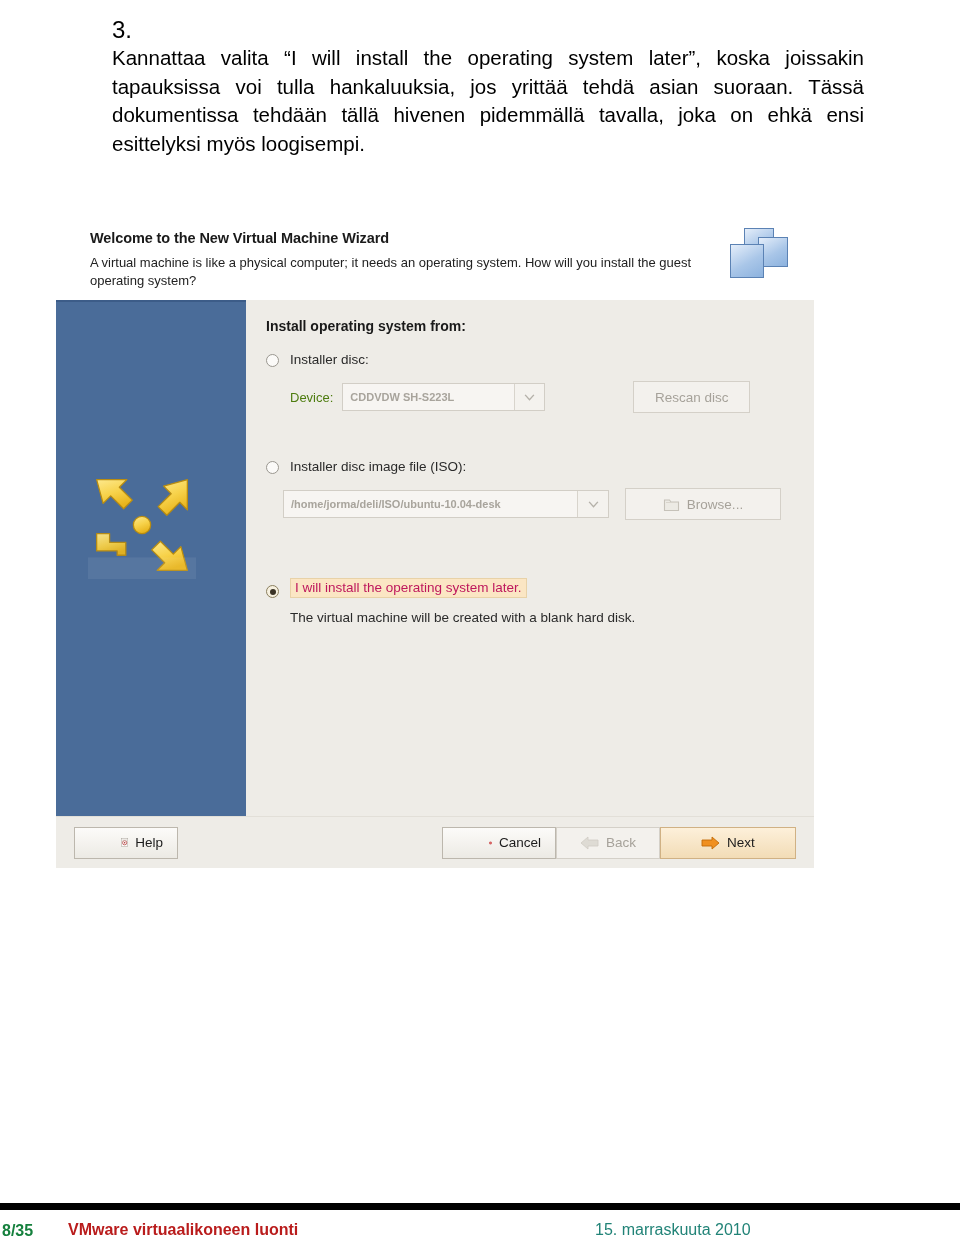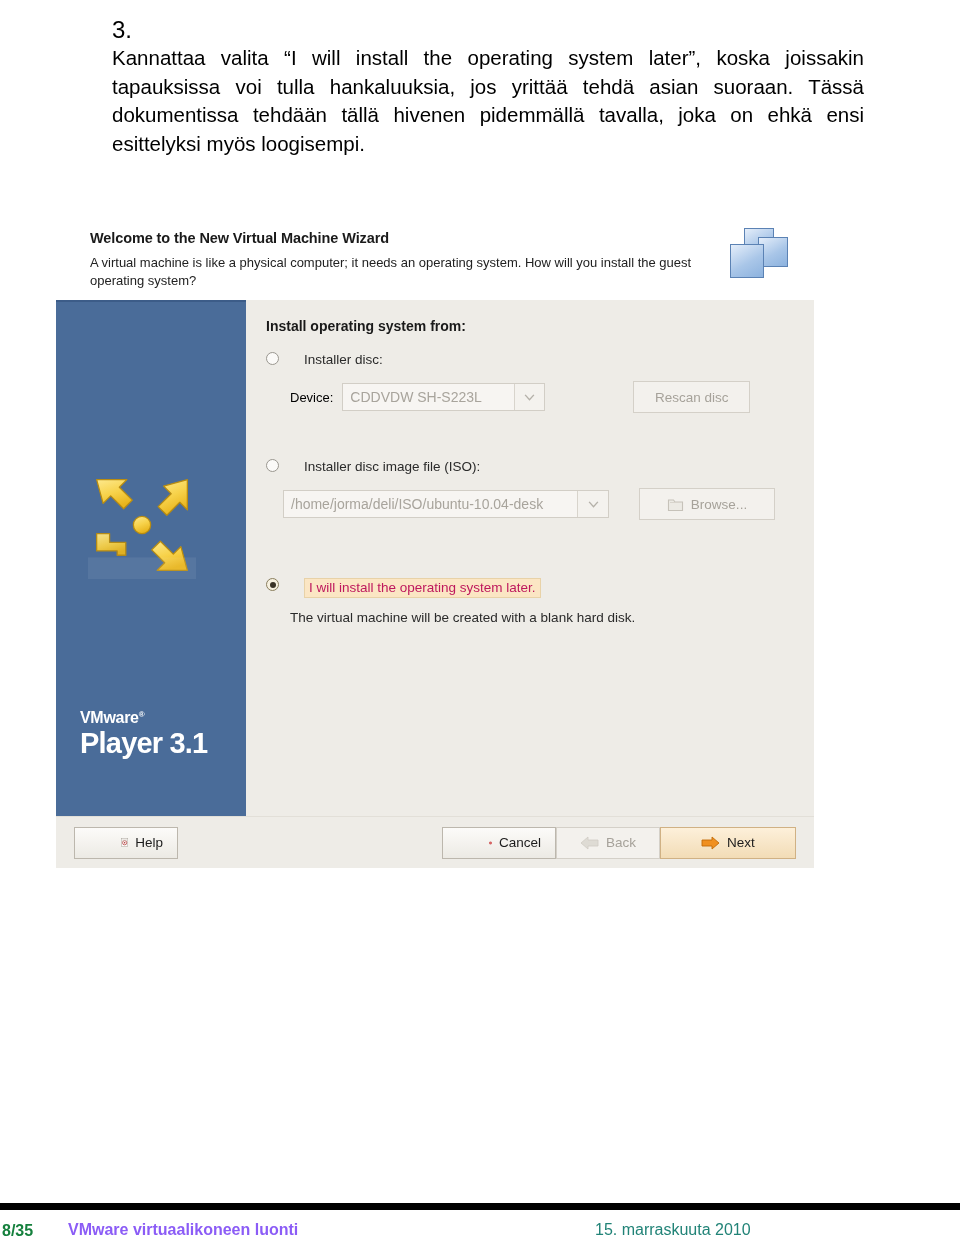--- a/index.html
+++ b/index.html
@@ -46,39 +46,39 @@
   .vm-logo { position:absolute; left:32px; top:168px; width:108px; height:110px; }
   .vm-brand { position:absolute; left:24px; bottom:58px; color:#ffffff; }
   .vm-brand-top { font-size:16px; font-weight:bold; letter-spacing:-0.3px; }
   .vm-brand-top sup { font-size:8px; vertical-align:super; }
   .vm-brand-main { font-size:29px; font-weight:bold; letter-spacing:-0.8px; line-height:1.05; margin-top:1px; }
 
   .wiz-main { flex:1; background:#eeece7; padding:18px 0 0 20px; position:relative; }
 
   .section-title { font-size:14px; font-weight:bold; color:#1a1a1a; margin:0 0 18px 0; }
 
-  .opt-row { display:flex; align-items:flex-start; gap:25px; margin-bottom:6px; }
+  .opt-row { display:flex; align-items:flex-end; gap:11px; margin-bottom:6px; }
   .radio { width:13px; height:13px; border-radius:50%; border:1.5px solid #9a9790; background:#fbfaf8; flex:none; position:relative; }
   .radio.checked { border-color:#8a7f5e; background:#f6f0df; }
   .radio.checked::after {
     content:""; position:absolute; left:2.5px; top:2.5px; width:6px; height:6px;
     border-radius:50%; background:#3a3326;
   }
   .opt-label { font-size:13.5px; color:#2a2a2a; }
   .opt-label.hl {
     background:#fbe6c4; padding:1px 4px 2px 4px; border:1px solid #e8d2a8; color:#be185d;
   }
 
   .sub-row { display:flex; align-items:center; margin:14px 0 0 24px; }
-  .field-label { font-size:13px; color:#000000; margin-right:9px; }
+  .field-label { font-size:13px; color:#4d7c0f; margin-right:9px; }
 
   .combo { display:flex; height:28px; border:1px solid #d2cec6; background:#f7f5f2; }
   .combo .txt {
-    display:flex; align-items:center; padding:0 7px; font-size:14px;
-    color:#a8a49c; white-space:nowrap; overflow:hidden;
+    display:flex; align-items:center; padding:0 7px; font-size:11px;
+    color:#a8a49c; white-space:nowrap; overflow:hidden;font-weight:bold;
   }
   .combo .arrowbox {
     width:31px; border-left:1px solid #d8d4cc; display:flex; align-items:center; justify-content:center;
     background:#f4f2ee;
   }
   .chev { width:11px; height:7px; }
 
   .btn {
     display:inline-flex; align-items:center; justify-content:center; gap:7px;
     height:32px; border:1px solid #d4d0c8; background:#f3f1ed;
@@ -95,21 +95,21 @@
     height:52px; background:#eeece7; border-top:1px solid #e2dfd8;
     display:flex; align-items:center; padding:0 18px;
   }
   .footer-spacer { flex:1; }
   .footer-right { display:flex; }
 
   
   .page-rule { position:absolute; left:0; top:1203px; width:960px; height:7px; background:#000; }
   .page-footer { position:absolute; left:0; top:1218px; width:960px; height:30px; }
   .pf-num { position:absolute; left:2px; top:4px; font-size:16px; font-weight:bold; color:#15803d; }
-  .pf-title { position:absolute; left:68px; top:3px; font-size:16px; font-weight:bold; color:#8b5cf6; }
+  .pf-title { position:absolute; left:68px; top:3px; font-size:16px; font-weight:bold; color:#b91c1c; }
   .pf-date { position:absolute; left:595px; top:3px; font-size:16px; color:#218377; }
 </style>
 </head>
 <body>
 
 <div class="slide-body">
   <div class="item-number">3.</div>
   <div class="slide-para">Kannattaa valita “I will install the operating system later”, koska joissakin tapauksissa voi tulla hankaluuksia, jos yrittää tehdä asian suoraan. Tässä dokumentissa tehdään tällä hivenen pidemmällä tavalla, joka on ehkä ensi esittelyksi myös loogisempi.</div>
 </div>
 
@@ -140,24 +140,20 @@
           <path d="M8 8 L36 8 L29 15 L41 27 L33 35 L21 23 L14 30 Z"></path>
           <path d="M92 8 L92 36 L85 29 L73 41 L65 33 L77 21 L70 14 Z"></path>
           <path d="M8 58 L20 58 L20 66 L35 66 L35 78 L27 78 L27 74 L8 74 Z" opacity="0.95"></path>
           <path d="M92 92 L64 92 L71 85 L59 73 L67 65 L79 77 L86 70 Z"></path>
           <circle cx="50" cy="50" r="8"></circle>
         </g>
         <g fill="#ffffff" opacity="0.07">
           <rect x="0" y="80" width="100" height="20"></rect>
         </g>
       </svg>
-      <div class="vm-brand">
-        <div class="vm-brand-top"><span>VMware</span><sup>®</sup></div>
-        <div class="vm-brand-main">Player 3.1</div>
-      </div>
     </div>
 
     <div class="wiz-main">
 
       <div class="section-title">Install operating system from:</div>
 
       <div class="opt-row">
         <span class="radio"></span>
         <span class="opt-label">Installer disc:</span>
       </div>
@@ -184,21 +180,21 @@
 
       <div class="sub-row" style="margin-left:17px">
         <span class="combo" style="width:326px">
           <span class="txt" style="width:295px">/home/jorma/deli/ISO/ubuntu-10.04-desk</span>
           <span class="arrowbox">
             <svg class="chev" viewBox="0 0 12 8">
                 <path d="M1 1 L6 6.5 L11 1" fill="none" stroke="#b5b1a9" stroke-width="1.6"></path>
               </svg>
           </span>
         </span>
-        <span class="btn" style="margin-left:30px;width:136px">
+        <span class="btn" style="margin-left:16px;width:156px">
           <svg width="17" height="15" viewBox="0 0 17 15">
             <path d="M1.5 3 h5 l1.5 2 h7.5 v8.5 h-14 z" fill="#eceae4" stroke="#c6c2b9" stroke-width="1.1"></path>
             <path d="M3 5.5 h11" stroke="#d8d4cc" stroke-width="1"></path>
           </svg>
           <span>Browse...</span>
         </span>
       </div>
 
       <div class="opt-row" style="margin-top:58px">
         <span class="radio checked"></span>

